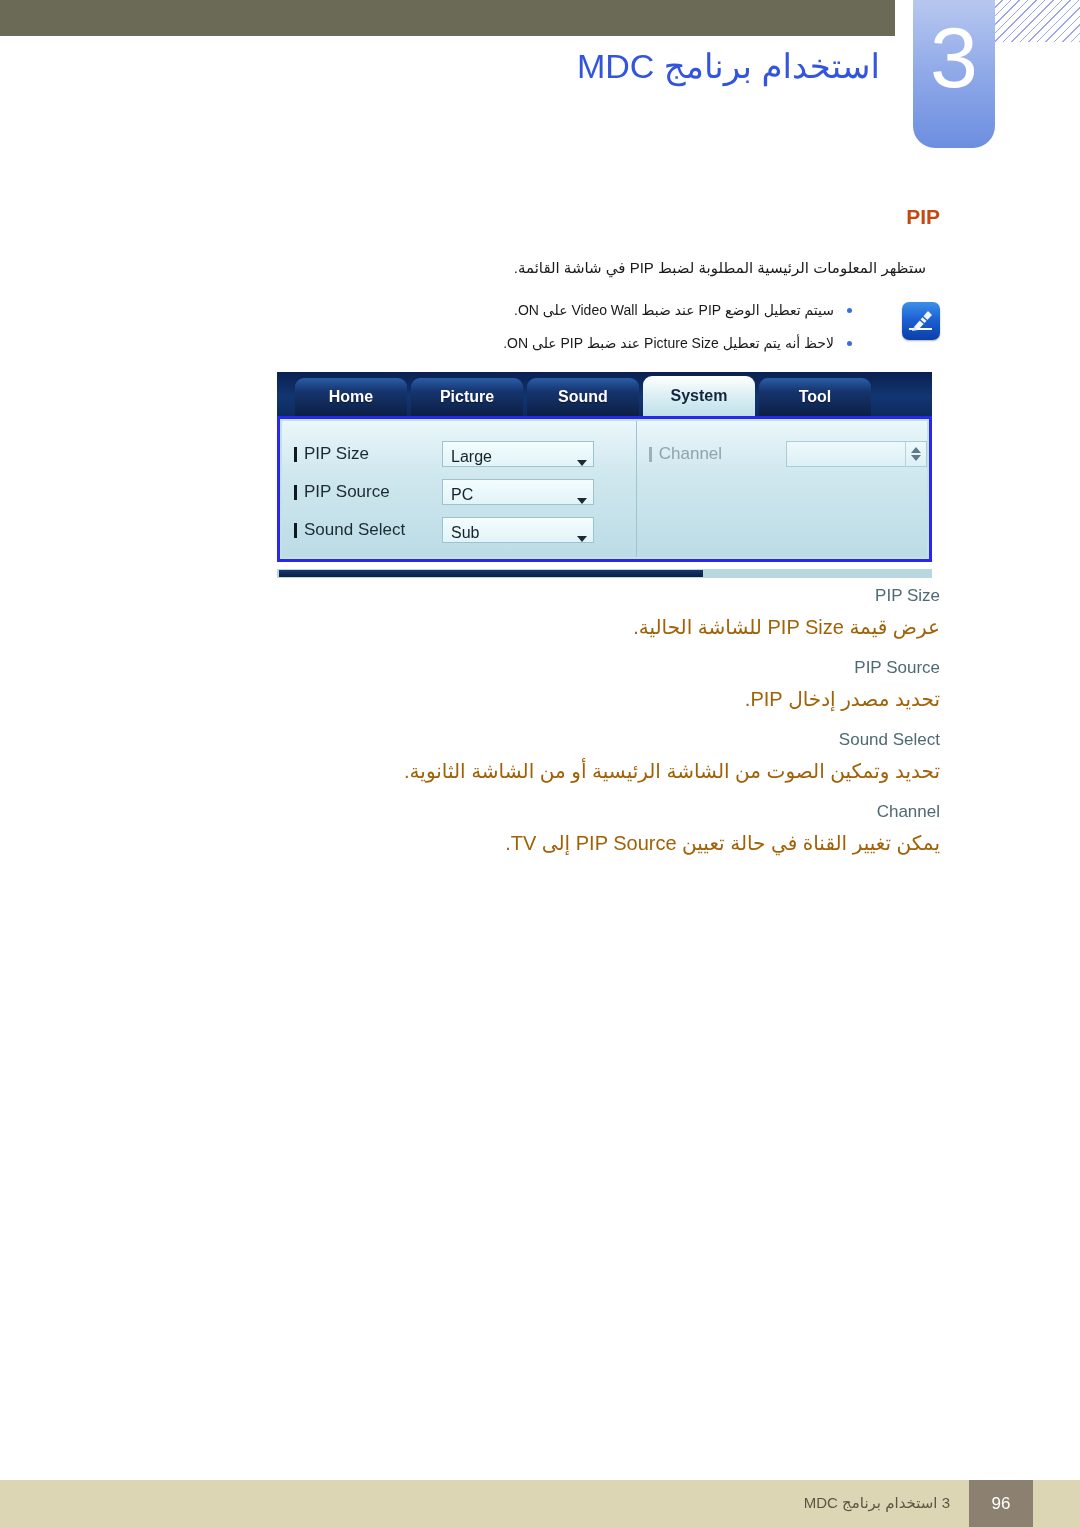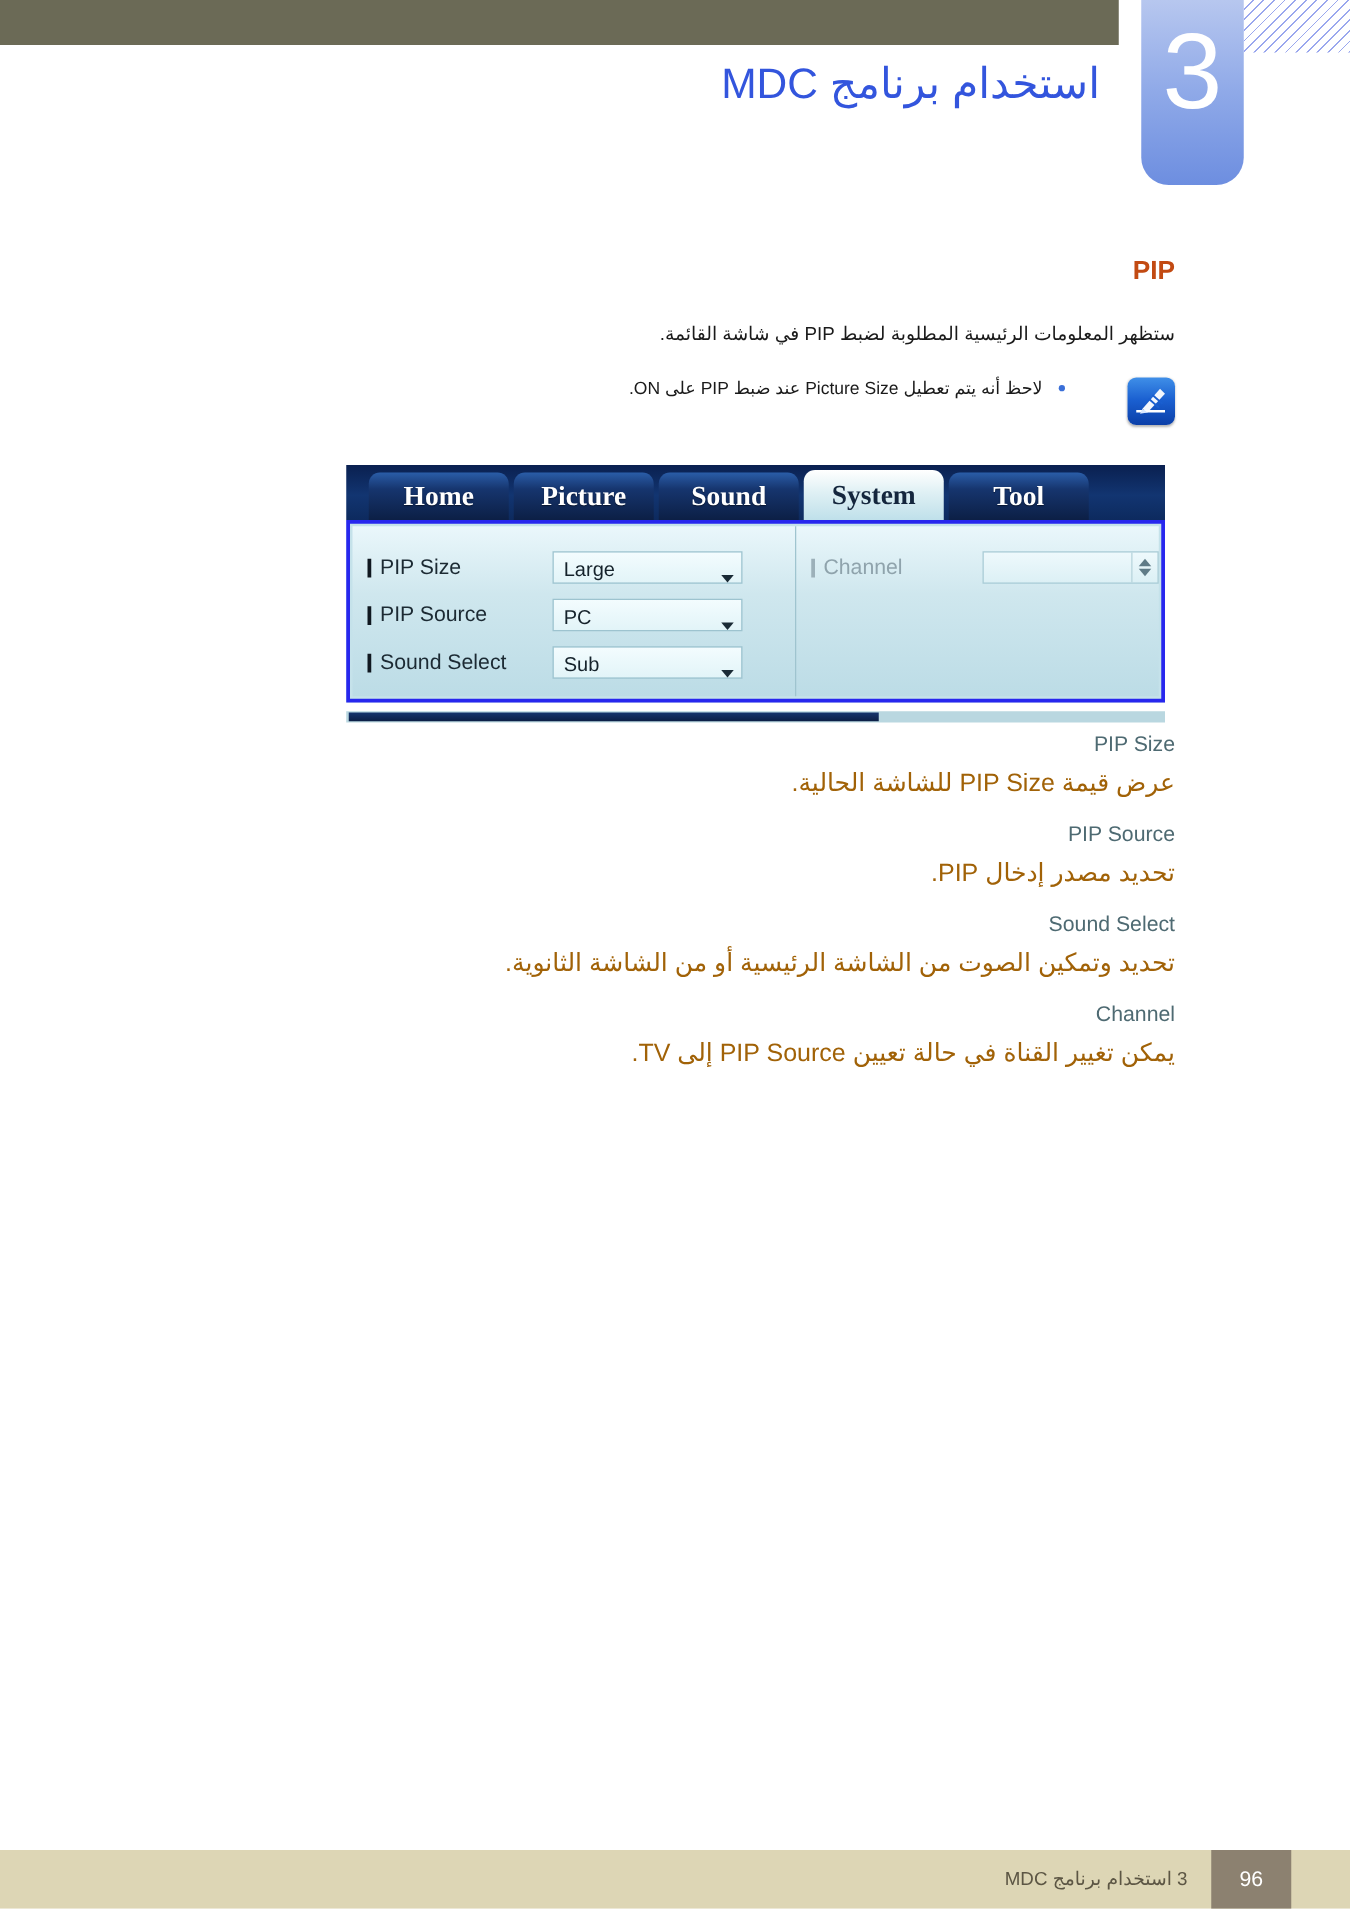--- a/index.html
+++ b/index.html
@@ -91,21 +91,21 @@
     color: #c24a12;
     margin: 0 0 28px 0;
     direction: ltr;
     text-align: right;
     font-family: "Liberation Sans", sans-serif;
   }
 
   .intro-line {
     font-size: 15px;
     color: #1a1a1a;
-    margin: 0 0 20px 0;
+    margin: 0 14px 20px 0;
     direction: rtl;
     text-align: right;
     line-height: 1.5;
   }
 
   
   .note-block {
     position: relative;
     margin: 0 0 18px 0;
     padding-right: 84px;
@@ -164,27 +164,27 @@
   }
   .mdc-tab {
     position: relative;
     height: 38px;
     min-width: 112px;
     margin-right: 4px;
     border-top-left-radius: 9px;
     border-top-right-radius: 9px;
     background: linear-gradient(180deg, #2a5da8 0%, #16356e 35%, #0c1f45 100%);
     color: #ffffff;
-    font-size: 22px;
+    font-size: 16px;
     font-weight: bold;
     display: flex;
     align-items: center;
     justify-content: center;
     box-sizing: border-box;
-    font-family: Liberation Serif, serif;
+    font-family: Liberation Sans, sans-serif;
     text-shadow: 0 1px 1px rgba(0,0,0,0.5);
   }
   .mdc-tab.active {
     background: linear-gradient(180deg, #ffffff 0%, #dff0f4 45%, #bfe0ea 100%);
     color: #14263d;
     text-shadow: none;
     height: 40px;
   }
   .mdc-body {
     position: relative;
@@ -388,20 +388,23 @@
       <svg width="38" height="38" viewBox="0 0 38 38" xmlns="http://www.w3.org/2000/svg">
         <rect x="0" y="0" width="38" height="38" rx="7" fill="none"></rect>
         <path d="M7 27 L30 27" stroke="#ffffff" stroke-width="2" fill="none"></path>
         <path d="M12 25 L26 9 L30 13 L16 28 Z" fill="#ffffff" opacity="0.95"></path>
         <path d="M12 25 L16 28 L10 29 Z" fill="#dbe9ff"></path>
         <path d="M20 14 L28 21" stroke="#1a5fd0" stroke-width="1.4" fill="none"></path>
         <path d="M17 17 L25 24" stroke="#1a5fd0" stroke-width="1.4" fill="none"></path>
       </svg>
     </span>
     <div class="note-item">
+      <span>سيتم تعطيل الوضع PIP عند ضبط Video Wall على ON.</span>
+    </div>
+    <div class="note-item">
       <span>لاحظ أنه يتم تعطيل Picture Size عند ضبط PIP على ON.</span>
     </div>
   </div>
 
 </div>
 
 <div class="mdc-shot">
 
   <div class="mdc-tabbar">
     <div class="mdc-tab">Home</div>

